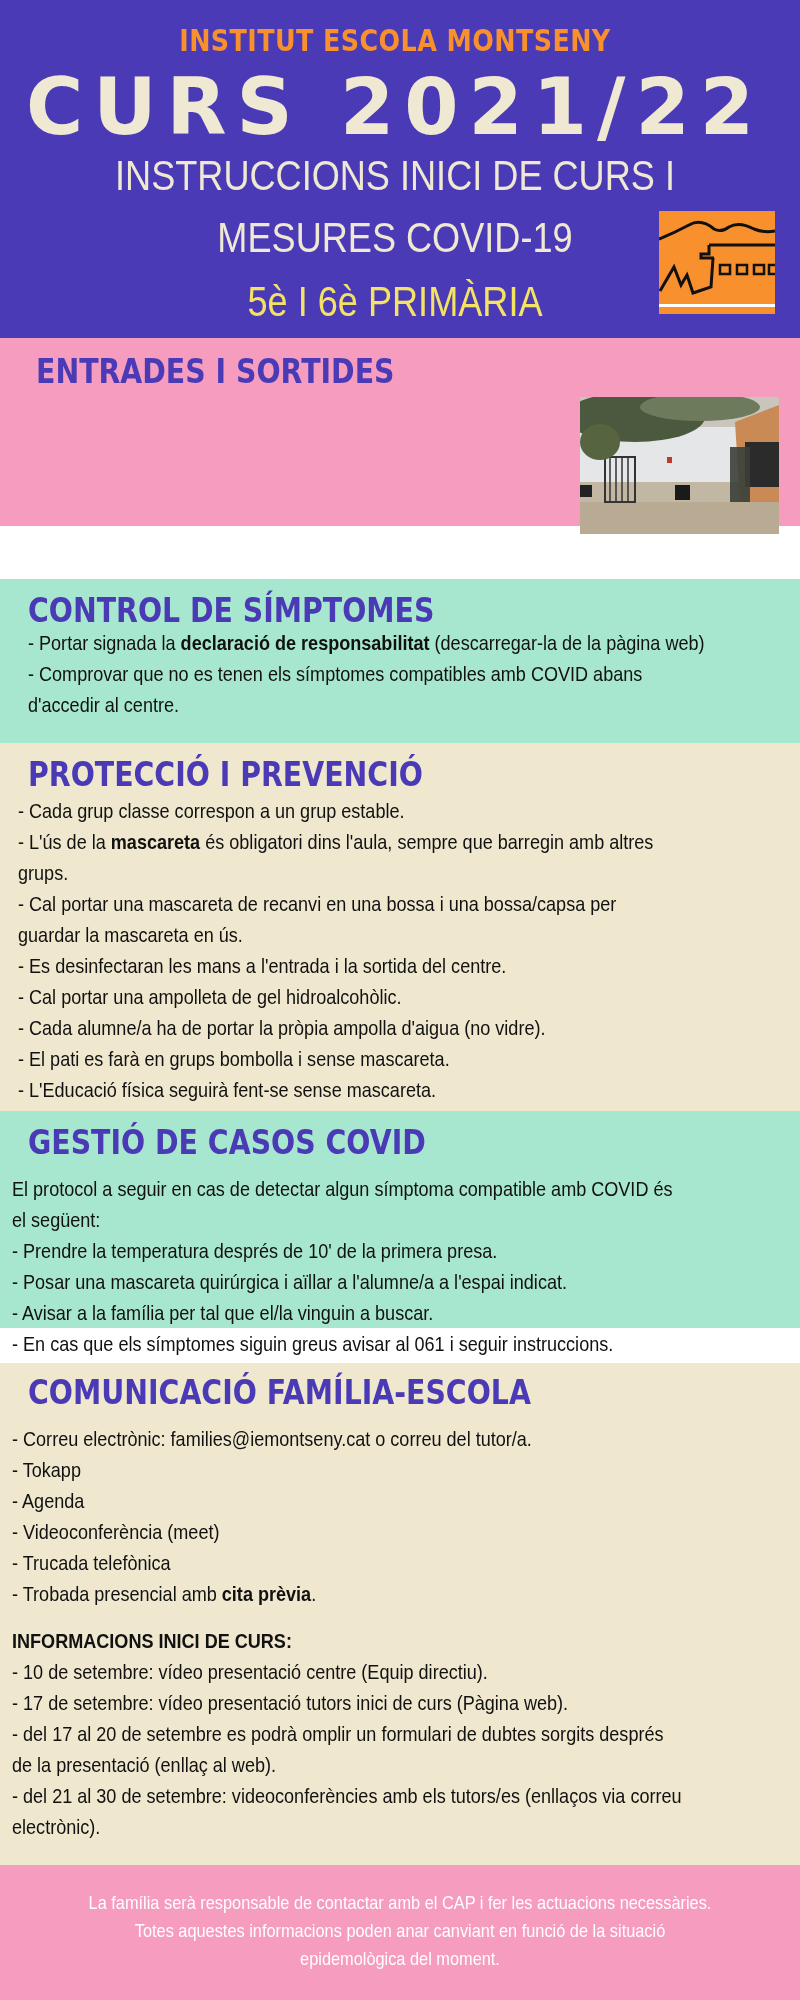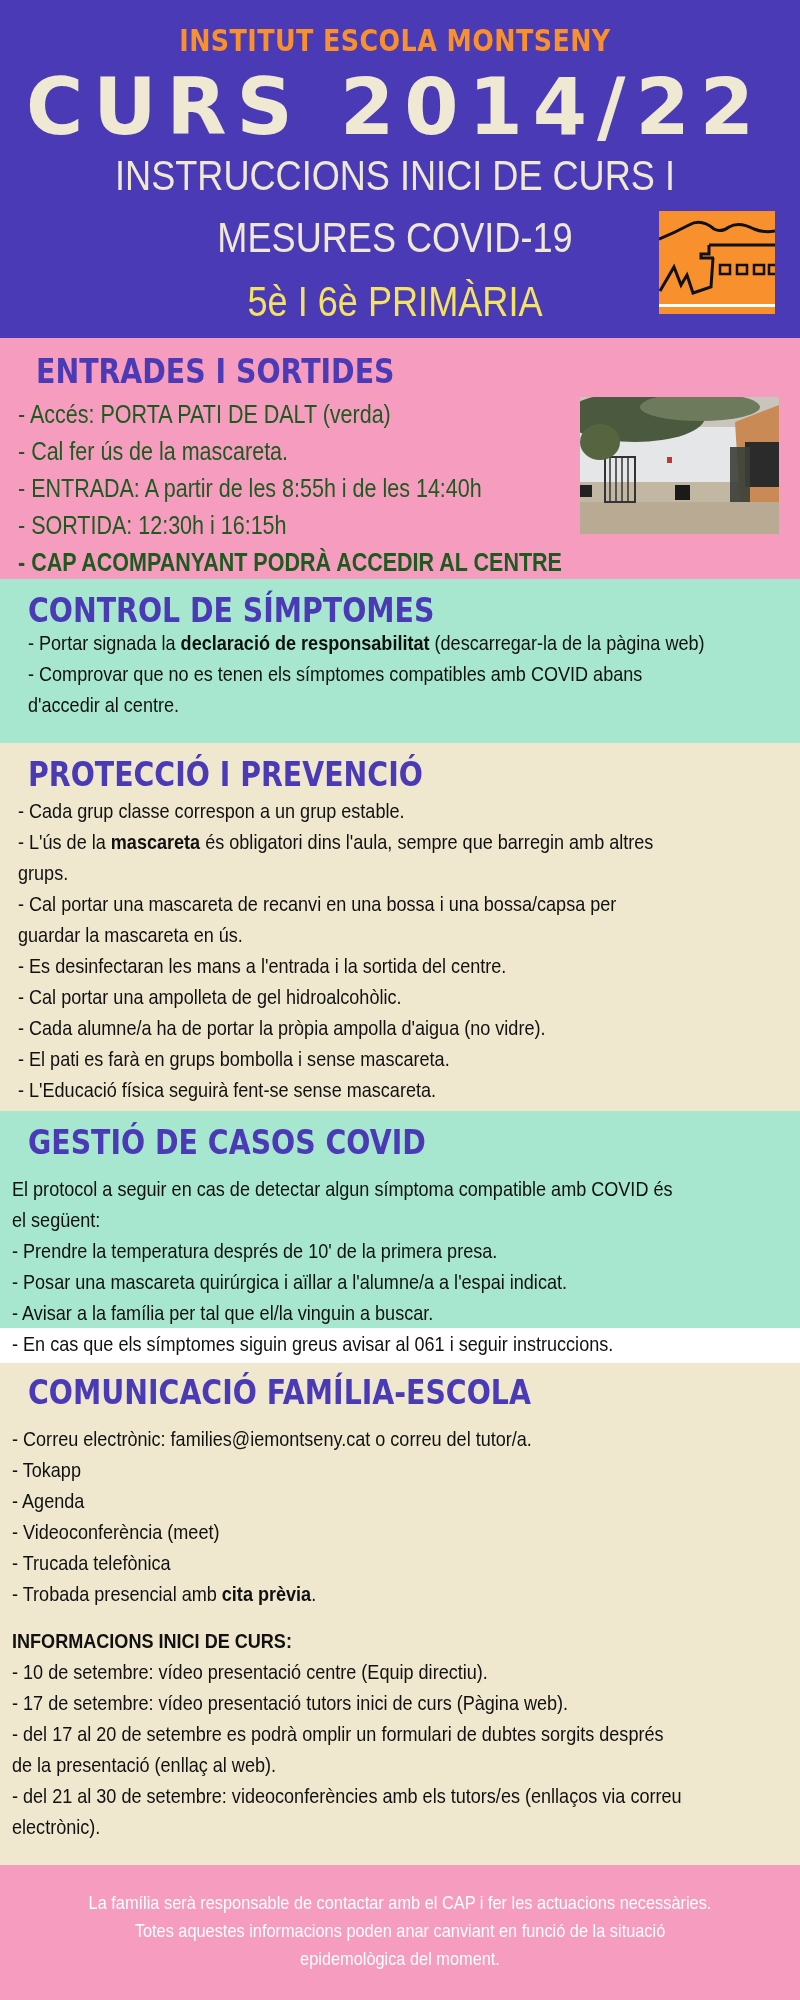--- a/index.html
+++ b/index.html
@@ -18,21 +18,21 @@
   .logo { position:absolute; left:659px; top:211px; width:116px; height:103px; background:#f7902d; }
   .logo svg { display:block; }
 
   .section-title { position:absolute; font-family:"DejaVu Sans", sans-serif; font-weight:bold; color:#4a3ab5; font-size:33px; transform:scaleX(0.86); transform-origin:left center; white-space:nowrap; }
 
   .lines { position:absolute; left:0; font-family:"Liberation Sans", sans-serif; color:#111; white-space:nowrap; }
   .lines div { transform:scaleX(0.86); transform-origin:left center; }
   .lines b { font-weight:bold; }
 
   
-  #ent { top:338px; height:241px; background:#f69cbf; }
+  #ent { top:338px; height:188px; background:#f69cbf; }
   #ent .section-title { left:36px; top:14px; }
   #ent .lines { top:58px; left:18px; color:#1e5a1e; font-size:25px; }
   #ent .lines div { height:37px; line-height:37px; }
   .photo { position:absolute; left:580px; top:59px; width:199px; height:137px; overflow:hidden; background:#b9b3a6; }
 
   
   #ctl { top:579px; height:196px; background:#a8e7cf; }
   #ctl .section-title { left:28px; top:12px; }
   #ctl .lines { top:48px; left:28px; font-size:21px; }
   #ctl .lines div { height:31px; line-height:31px; }
@@ -62,48 +62,41 @@
   #ftr .note { position:absolute; left:0; width:800px; top:24px; text-align:center; font-family:"Liberation Sans", sans-serif; color:#fff; font-size:19px; }
   #ftr .note div { height:28px; line-height:28px; transform:scaleX(0.86); transform-origin:center; }
 </style>
 </head>
 <body>
 
 <div class="page">
 
   <div class="band" id="hdr">
     <div class="school">INSTITUT ESCOLA MONTSENY</div>
-    <div class="curs">CURS 2014/22</div>
+    <div class="curs">CURS 2021/22</div>
     <div class="sub1">INSTRUCCIONS INICI DE CURS I</div>
     <div class="sub2">MESURES COVID-19</div>
     <div class="grade">5è I 6è PRIMÀRIA</div>
     <div class="logo">
       <svg width="116" height="103" viewBox="0 0 116 103">
         <path d="M0 28 Q15 22 30 14 Q42 7 55 18 Q62 22 70 16 Q80 10 95 18 Q105 22 116 20" fill="none" stroke="#111" stroke-width="3"></path>
         <path d="M50 34 L116 34" stroke="#111" stroke-width="3" fill="none"></path>
         <path d="M50 34 L50 43 L42 43 L42 47 L55 47" stroke="#111" stroke-width="3" fill="none"></path>
         <path d="M1 80 L15 56 L22 74 L28 64 L34 82 L52 76 L54 47" stroke="#111" stroke-width="3" fill="none"></path>
         <rect x="61" y="54" width="10" height="9" fill="none" stroke="#111" stroke-width="2.5"></rect>
         <rect x="78" y="54" width="10" height="9" fill="none" stroke="#111" stroke-width="2.5"></rect>
         <rect x="95" y="54" width="10" height="9" fill="none" stroke="#111" stroke-width="2.5"></rect>
         <rect x="110" y="54" width="8" height="9" fill="none" stroke="#111" stroke-width="2.5"></rect>
         <rect x="0" y="93" width="116" height="3" fill="#fff"></rect>
       </svg>
     </div>
   </div>
 
   <div class="band" id="ent">
     <div class="section-title">ENTRADES I SORTIDES</div>
-    <div class="lines">
-      <div>- Accés: PORTA PATI DE DALT (verda)</div>
-      <div>- Cal fer ús de la mascareta.</div>
-      <div>- ENTRADA: A partir de les 8:55h i de les 14:40h</div>
-      <div>- SORTIDA: 12:30h i 16:15h</div>
-      <div style="font-weight:bold;">- CAP ACOMPANYANT PODRÀ ACCEDIR AL CENTRE</div>
-    </div>
     <div class="photo">
       <svg width="199" height="137" viewBox="0 0 199 137">
         <rect width="199" height="137" fill="#c9c5bd"></rect>
         <rect x="0" y="105" width="199" height="32" fill="#b8aa93"></rect>
         <rect x="0" y="30" width="165" height="75" fill="#e4e6e8"></rect>
         <rect x="0" y="85" width="165" height="20" fill="#c1b7a2"></rect>
         <rect x="95" y="88" width="15" height="15" fill="#1a1a1a"></rect>
         <rect x="0" y="88" width="12" height="12" fill="#222"></rect>
         <polygon points="155,25 199,8 199,105 160,105" fill="#c98a55"></polygon>
         <rect x="165" y="45" width="34" height="45" fill="#2b2b2b"></rect>

